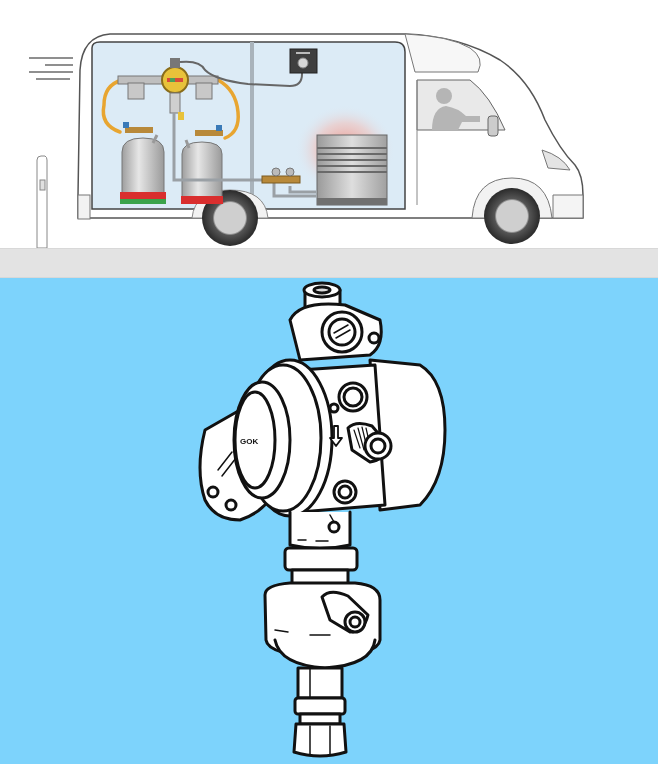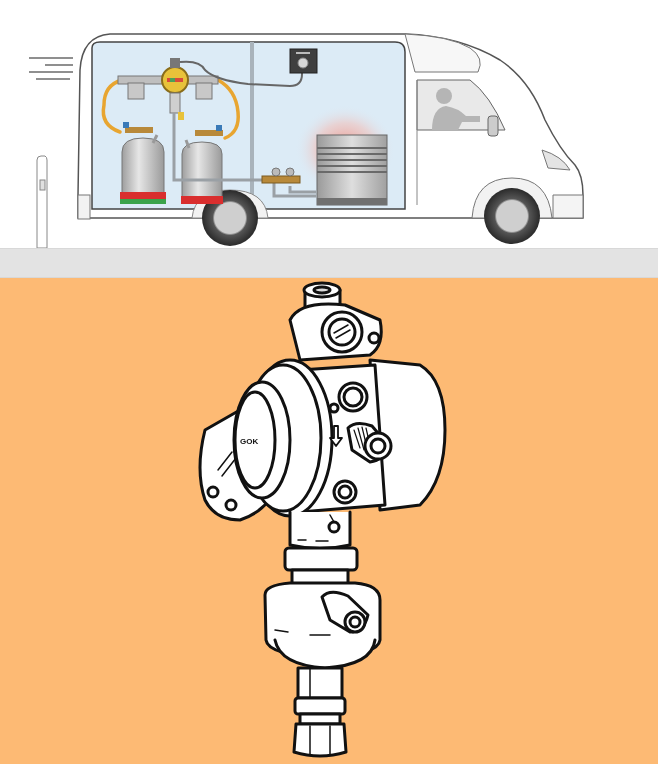--- a/index.html
+++ b/index.html
@@ -1,20 +1,20 @@
 <!DOCTYPE html>
 <html><head>
 <meta charset="utf-8">
 <style>
   html,body{margin:0;padding:0;background:#ffffff;}
   body{width:658px;height:764px;position:relative;overflow:hidden;font-family:"Liberation Sans",sans-serif;}
   .panel{position:absolute;left:0;width:658px;}
   #top-panel{top:0;height:248px;background:#ffffff;}
   #divider{top:248px;height:30px;background:#e3e3e3;border-top:1px solid #d8d8d8;border-bottom:1px solid #d8d8d8;box-sizing:border-box;}
-  #bottom-panel{top:278px;height:486px;background:#fdba74;}
+  #bottom-panel{top:278px;height:486px;background:#7dd3fc;}
   svg{position:absolute;left:0;top:0;}
   .brand-text{font-family:"Liberation Sans",sans-serif;font-weight:bold;}
 </style>
 </head>
 <body>
 
 <div id="top-panel" class="panel">
   <svg width="658" height="248" viewBox="0 0 658 248">
     <defs>
       <radialGradient id="glow" cx="50%" cy="50%" r="50%">

